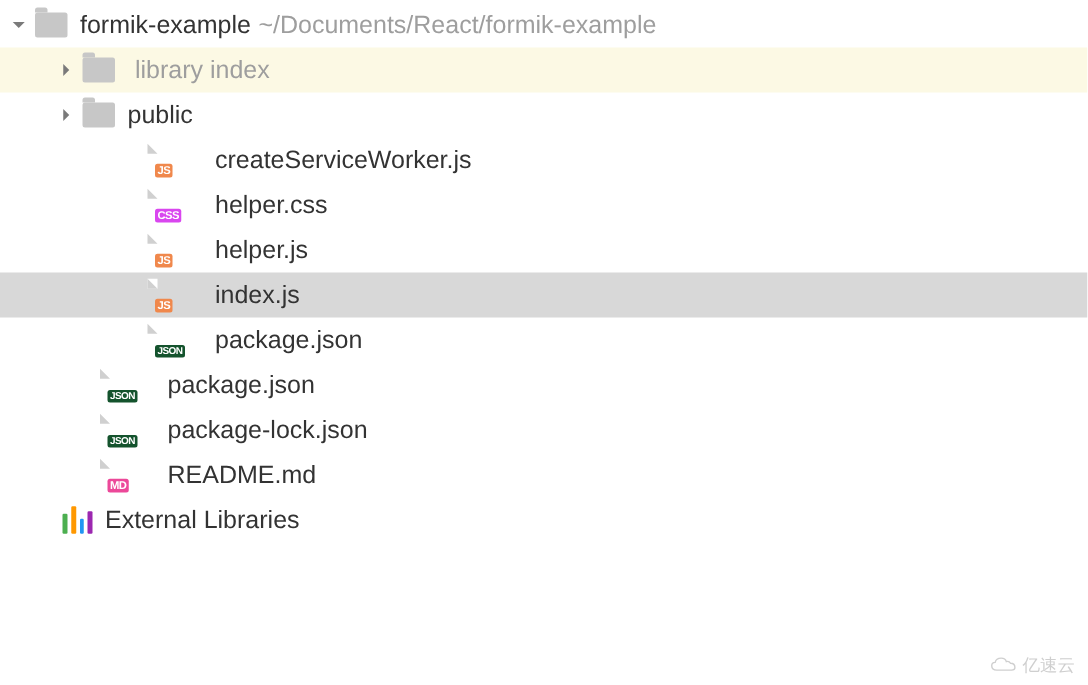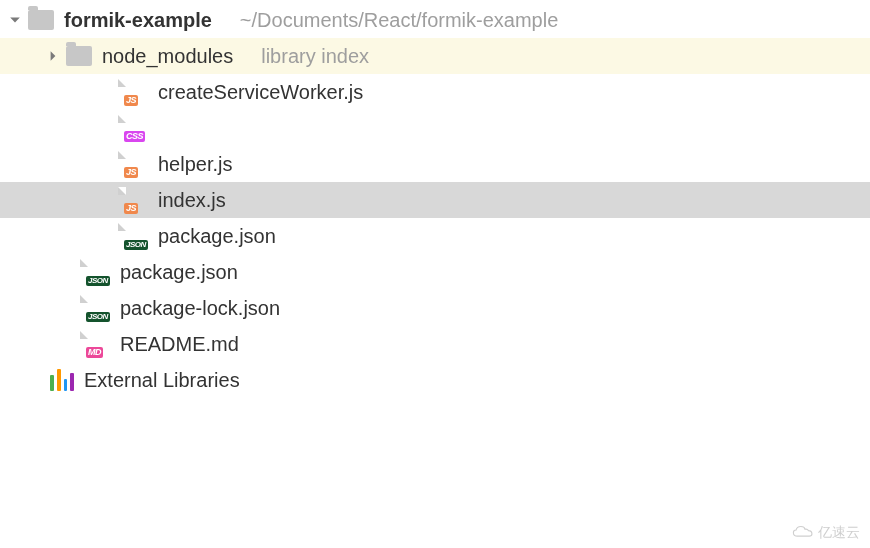--- a/index.html
+++ b/index.html
@@ -50,23 +50,22 @@
       left: 0;
       width: 10px;
       height: 4px;
       background: #c7c7c7;
       border-radius: 2px 2px 0 0;
     }
     .file-icon {
       width: 22px;
       height: 26px;
       position: relative;
-      margin-right: 10px;
-      flex-shrink: 0;
-      font-style: italic;
+      margin-right: 24px;
+      flex-shrink: 0;
     }
     .file-page {
       width: 22px;
       height: 26px;
       background: #ececec;
       border-radius: 2px;
       position: relative;
       overflow: hidden;
     }
     .file-page::before {
@@ -127,22 +126,22 @@
       gap: 3px;
       margin-right: 10px;
       flex-shrink: 0;
     }
     .lib-icon span { width: 4px; border-radius: 1px; }
     .lib-icon span:nth-child(1) { height: 16px; background: #4caf50; }
     .lib-icon span:nth-child(2) { height: 22px; background: #ff9800; }
     .lib-icon span:nth-child(3) { height: 12px; background: #2196f3; }
     .lib-icon span:nth-child(4) { height: 18px; background: #9c27b0; }
     .label { color: #333; }
-    .label.bold { font-weight: 700; }
-    .hint { color: #9e9e9e; margin-left: 28px; font-weight: 400; }
+    .label.bold { font-weight: 400; }
+    .hint { color: #9e9e9e; margin-left: 6px; font-weight: 400; }
     .watermark {
       position: absolute;
       right: 10px;
       bottom: 6px;
       font-size: 14px;
       color: #cfcfcf;
       display: flex;
       gap: 4px;
     }
     .watermark svg { width: 22px; height: 16px; }
@@ -165,43 +164,53 @@
   </div>
 
   <div class="row highlight-yellow">
     <span class="indent" style="width:44px"></span>
     <span class="arrow">
       <svg viewBox="0 0 10 10">
           <path d="M3 1 L7 5 L3 9 Z" fill="#7a7a7a"></path>
         </svg>
     </span>
     <span class="folder-icon"></span>
-    <span class="label">node_modules</span>
     <span class="hint">library index</span>
   </div>
 
+  <div class="row">
+    <span class="indent" style="width:44px"></span>
+    <span class="arrow">
+      <svg viewBox="0 0 10 10">
+          <path d="M3 1 L7 5 L3 9 Z" fill="#7a7a7a"></path>
+        </svg>
+    </span>
+    <span class="folder-icon"></span>
+    <span class="label">public</span>
+  </div>
 
 
   <div class="row">
     <span class="indent" style="width:104px"></span>
     <span class="arrow-spacer"></span>
     <span class="file-icon">
       <span class="file-page"></span>
       <span class="file-badge badge-js">JS</span>
     </span>
     <span class="label">createServiceWorker.js</span>
   </div>
 
   <div class="row">
     <span class="indent" style="width:104px"></span>
     <span class="arrow-spacer"></span>
     <span class="file-icon">
       <span class="file-page"></span>
       <span class="file-badge badge-css">CSS</span>
     </span>
+    <span class="label">helper.css</span>
   </div>
 
   <div class="row">
     <span class="indent" style="width:104px"></span>
     <span class="arrow-spacer"></span>
     <span class="file-icon">
       <span class="file-page"></span>
       <span class="file-badge badge-js">JS</span>
     </span>
     <span class="label">helper.js</span>

